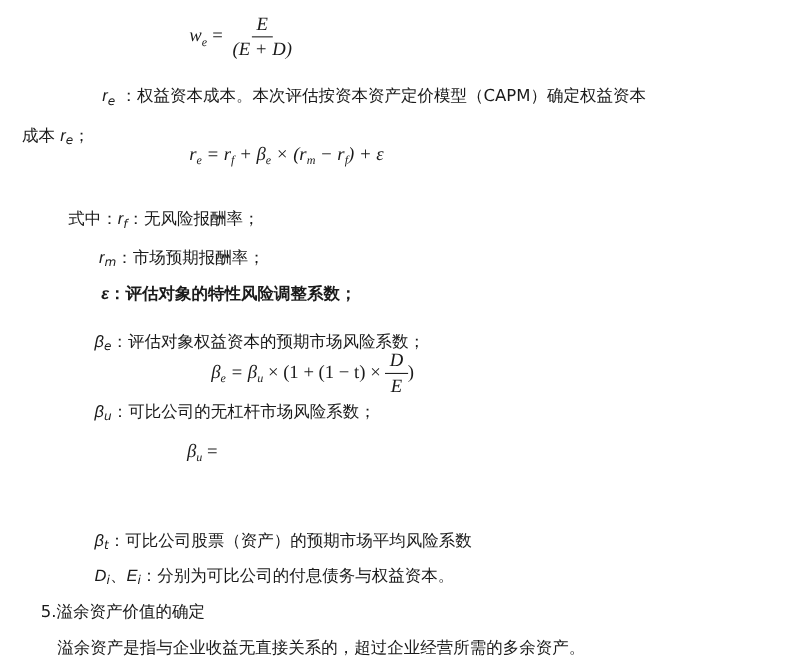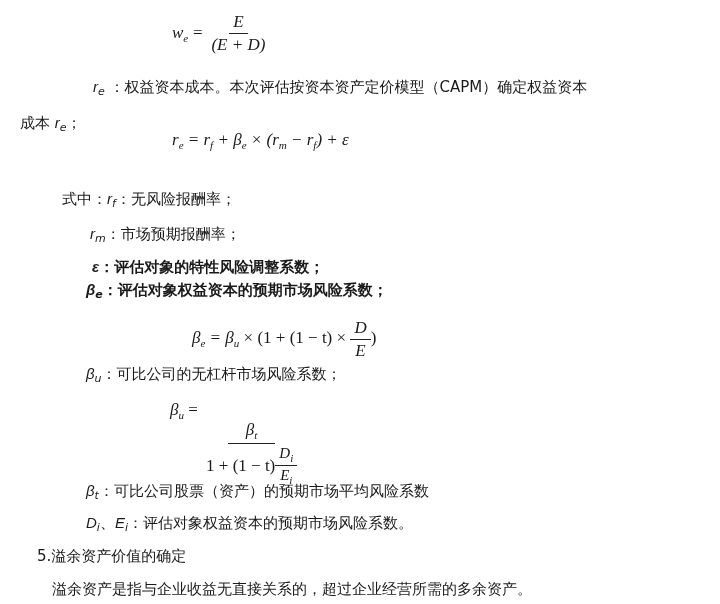--- a/index.html
+++ b/index.html
@@ -41,49 +41,39 @@
 
 <div class="abs txt" style="left:62px;top:190px;">
   <span>式中：</span><span class="var">r</span><span class="vs">f</span><span>：无风险报酬率；</span>
 </div>
 <div class="abs txt" style="left:90px;top:225px;">
   <span class="var">r</span><span class="vs">m</span><span>：市场预期报酬率；</span>
 </div>
 <div class="abs txt" style="left:92px;top:258px;font-weight:bold;">
   <span class="var">ε</span><span>：评估对象的特性风险调整系数；</span>
 </div>
-<div class="abs txt" style="left:86px;top:281px;font-weight:bold;">
+<div class="abs txt" style="left:86px;top:301px;">
   <span class="var">β</span><span class="vs">e</span><span>：评估对象权益资本的预期市场风险系数；</span>
 </div>
 
 <div class="abs m" style="left:192px;top:318px;">
   <span>β</span><span class="sub">e</span><span> = β</span><span class="sub">u</span><span class="mu"> × (1 + (1 − t) × </span><span class="frac">
       <span class="num">D</span>
       <span class="den">E</span>
     </span><span class="mu">)</span>
 </div>
 
 <div class="abs txt" style="left:86px;top:365px;">
   <span class="var">β</span><span class="vs">u</span><span>：可比公司的无杠杆市场风险系数；</span>
 </div>
 
 <div class="abs m" style="left:170px;top:400px;">
   <span>β</span><span class="sub">u</span><span class="mu"> = </span>
-  <span class="frac" style="vertical-align:-20px;">
-    <span class="num" style="padding:0 18px 2px;"><span>β</span><span class="sub">t</span></span>
-    <span class="den" style="display:flex;align-items:center;">
-        <span class="mu">1 + (1 − t) </span>
-        <span class="frac" style="font-size:15px;">
-          <span class="num" style="border-bottom:1px solid #222;"><span>D</span><span class="sub">i</span></span>
-          <span class="den"><span>E</span><span class="sub">i</span></span>
-        </span>
-      </span>
-  </span>
 </div>
 
 <div class="abs txt" style="left:86px;top:482px;">
   <span class="var">β</span><span class="vs">t</span><span>：可比公司股票（资产）的预期市场平均风险系数</span>
 </div>
 <div class="abs txt" style="left:86px;top:514px;">
-  <span class="var">D</span><span class="vs">i</span><span>、</span><span class="var">E</span><span class="vs">i</span><span>：评估对象权益资本的预期市场风险系数。</span>
+  <span class="var">D</span><span class="vs">i</span><span>、</span><span class="var">E</span><span class="vs">i</span><span>：分别为可比公司的付息债务与权益资本。</span>
 </div>
 <div class="abs txt" style="left:37px;top:547px;">5.溢余资产价值的确定</div>
 <div class="abs txt" style="left:52px;top:580px;">溢余资产是指与企业收益无直接关系的，超过企业经营所需的多余资产。</div>
 
 </body></html>

